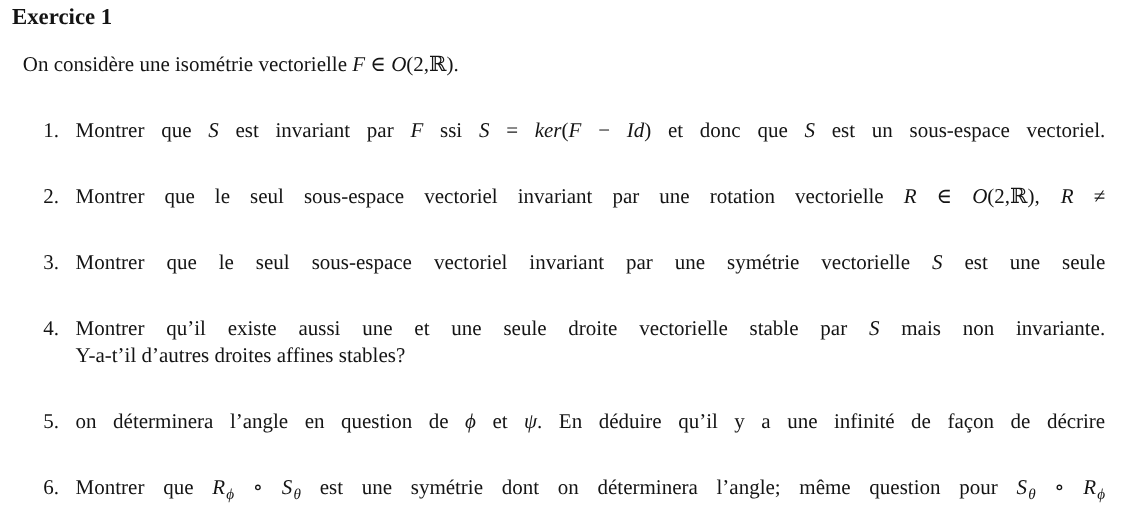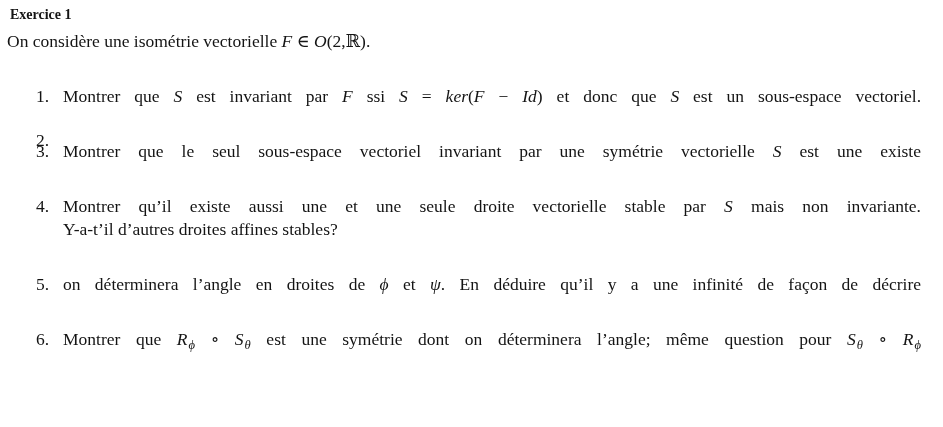--- a/index.html
+++ b/index.html
@@ -3,22 +3,22 @@
 <meta charset="utf-8">
 <style>
   html,body{margin:0;padding:0;background:#ffffff;}
   .page{
     width:943px;height:427px;box-sizing:border-box;overflow:hidden;
     background:#ffffff;color:#141414;
     font-family:"Liberation Serif","DejaVu Serif",serif;
     font-size:17.5px;line-height:23px;
     padding:3px 22px 0 3px;
   }
-  .title{font-weight:700;font-size:14px;line-height:23px;margin:0 0 0 7px;}
-  .intro{margin:4px;}
+  .title{font-weight:700;font-size:19px;line-height:23px;margin:0 0 0 7px;}
+  .intro{margin:16px;}
   .items{list-style:none;margin:14px 0 0 0;padding:0;}
   .item{position:relative;padding-left:60px;margin:0 0 21px 0;}
   .item:last-child{margin-bottom:0;}
   .num{position:absolute;left:33px;top:0;}
   .line{min-height:23px;}
   .line.jl{text-align:justify;text-align-last:justify;margin-top:32px;}
   .i{font-style:italic;}
   .rm{font-style:normal;}
   .sub{font-style:italic;font-size:0.72em;position:relative;top:0.33em;padding-left:1px;}
 </style>
@@ -28,32 +28,33 @@
 <div class="page">
   <h1 class="title">Exercice 1</h1>
   <p class="intro"><span class="rm">On considère une isométrie vectorielle </span><span class="i">F</span><span class="rm"> ∈ </span><span class="i">O</span><span class="rm">(2,ℝ).</span></p>
   <ol class="items">
       <li class="item">
         <span class="num">1.</span>
         <div class="line jl"><span class="rm">Montrer que </span><span class="i">S</span><span class="rm"> est invariant par </span><span class="i">F</span><span class="rm"> ssi </span><span class="i">S</span><span class="rm"> = </span><span class="i">ker</span><span class="rm">(</span><span class="i">F</span><span class="rm"> − </span><span class="i">Id</span><span class="rm">) et donc que </span><span class="i">S</span><span class="rm"> est un sous-espace vectoriel.</span></div>
       </li>
       <li class="item">
         <span class="num">2.</span>
+        <div class="line jl"><span class="rm">Montrer que le seul sous-espace vectoriel invariant par une rotation vectorielle </span><span class="i">R</span><span class="rm"> ∈ </span><span class="i">O</span><span class="rm">(2,ℝ),</span><span class="rm"> </span><span class="i">R</span><span class="rm"> ≠</span></div>
       </li>
       <li class="item">
         <span class="num">3.</span>
-        <div class="line jl"><span class="rm">Montrer que le seul sous-espace vectoriel invariant par une symétrie vectorielle </span><span class="i">S</span><span class="rm"> est une existe</span></div>
+        <div class="line jl"><span class="rm">Montrer que le seul sous-espace vectoriel invariant par une symétrie vectorielle </span><span class="i">S</span><span class="rm"> est une seule</span></div>
       </li>
       <li class="item">
         <span class="num">4.</span>
         <div class="line jl"><span class="rm">Montrer qu’il existe aussi une et une seule droite vectorielle stable par </span><span class="i">S</span><span class="rm"> mais non invariante.</span></div>
         <div class="line"><span class="rm">Y-a-t’il d’autres droites affines stables?</span></div>
       </li>
       <li class="item">
         <span class="num">5.</span>
-        <div class="line jl"><span class="rm">on déterminera l’angle en droites de </span><span class="i">ϕ</span><span class="rm"> et </span><span class="i">ψ</span><span class="rm">. En déduire qu’il y a une infinité de façon de décrire</span></div>
+        <div class="line jl"><span class="rm">on déterminera l’angle en question de </span><span class="i">ϕ</span><span class="rm"> et </span><span class="i">ψ</span><span class="rm">. En déduire qu’il y a une infinité de façon de décrire</span></div>
       </li>
       <li class="item">
         <span class="num">6.</span>
         <div class="line jl"><span class="rm">Montrer que </span><span class="i">R</span><span class="sub">ϕ</span><span class="rm"> ∘ </span><span class="i">S</span><span class="sub">θ</span><span class="rm"> est une symétrie dont on déterminera l’angle; même question pour </span><span class="i">S</span><span class="sub">θ</span><span class="rm"> ∘ </span><span class="i">R</span><span class="sub">ϕ</span></div>
       </li>
     </ol>
 </div>
 
 </body></html>

